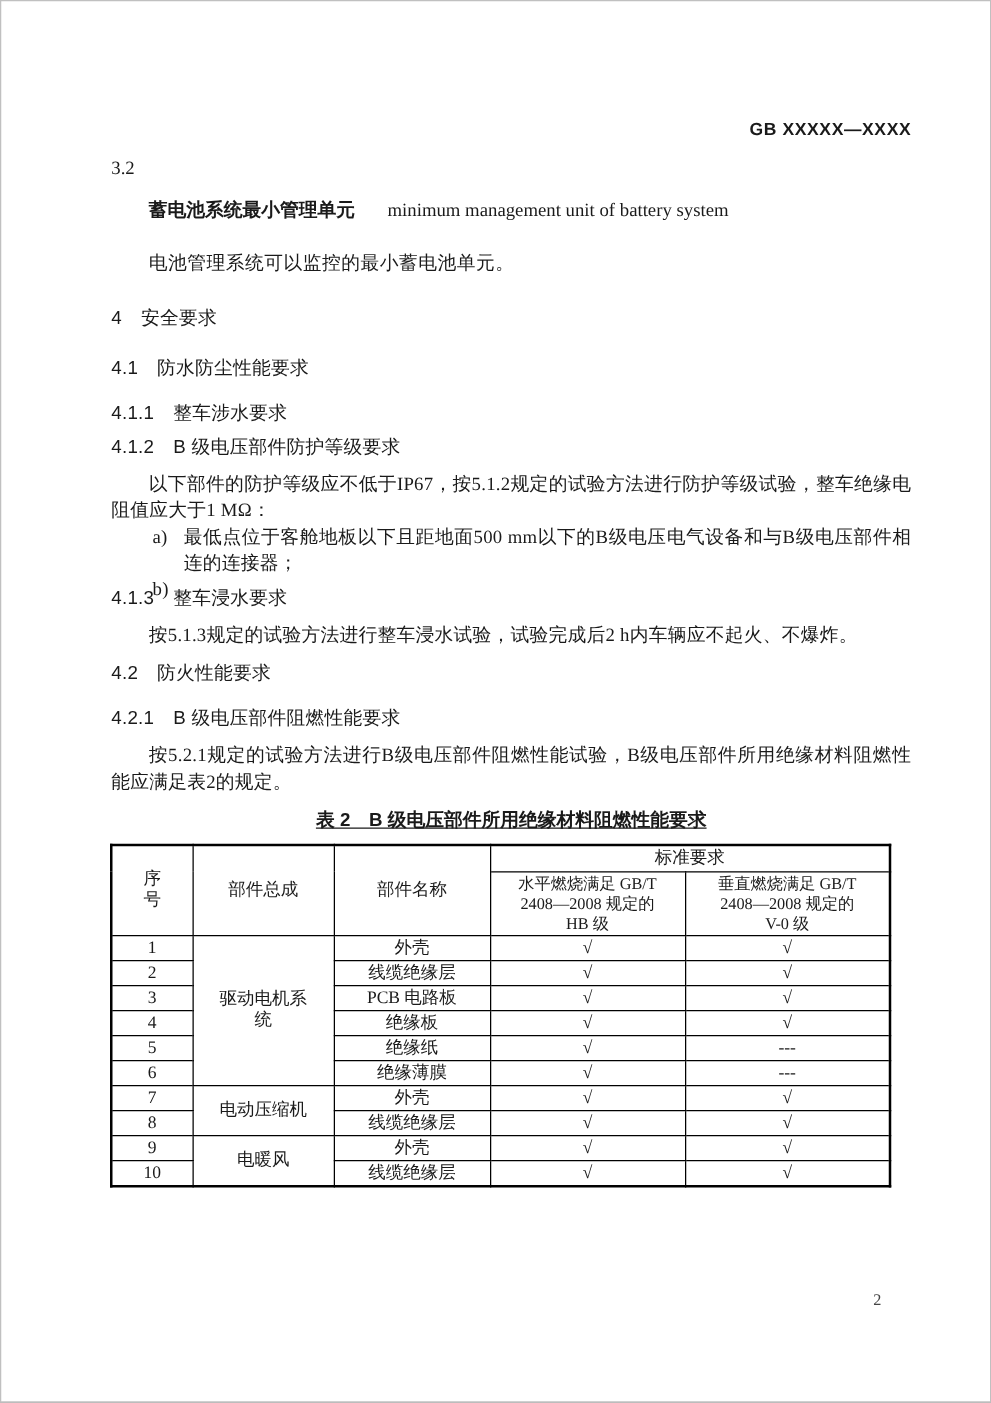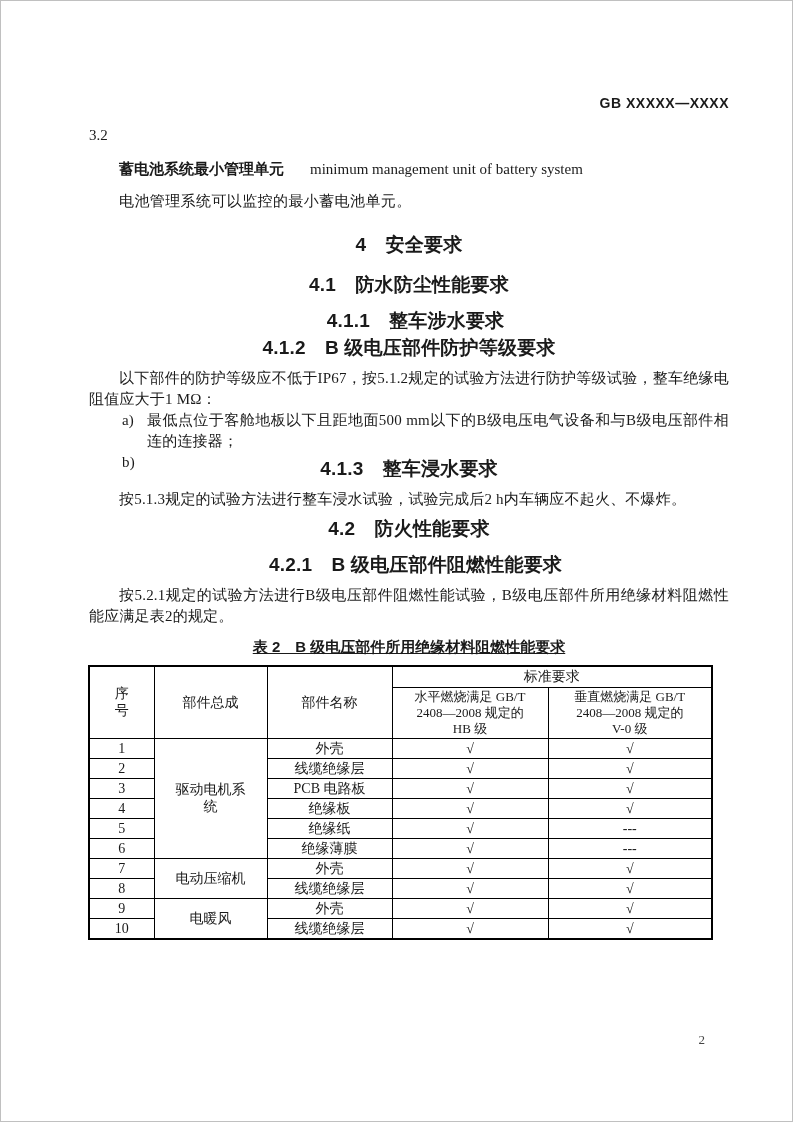--- a/index.html
+++ b/index.html
@@ -42,37 +42,36 @@
   }
   .term-zh {
     font-family: "Liberation Sans", sans-serif;
     font-weight: bold;
   }
   .term-en {
     font-family: "Liberation Serif", serif;
     margin-left: 26px;
   }
   .def-body {
-    margin-top: 14px;
+    margin-top: 24px;
     padding-left: 30px;
     font-size: 15px;
     line-height: 18px;
     letter-spacing: 0.4px;
   }
   .heading {
     font-family: "Liberation Sans", sans-serif;
-    font-weight: bold;
-    font-size: 19px;
+    font-weight: normal;
+    font-size: 15px;
     line-height: 17px;
     letter-spacing: 0.2px;
-    text-align: center;
   }
   .h-lvl1 { margin-top: 26px; }
   .mt23 { margin-top: 23px; }
-  .mt19 { margin-top: 19px; margin-left: 13px; }
+  .mt19 { margin-top: 19px; }
   .mt13 { margin-top: 13px; }
   .mt10 { margin-top: 10px; }
   .mt8  { margin-top: 8px; }
   .para {
     font-size: 15px;
     line-height: 21px;
     letter-spacing: 0.2px;
     text-indent: 2em;
     text-align: justify;
     margin-top: 12px;

